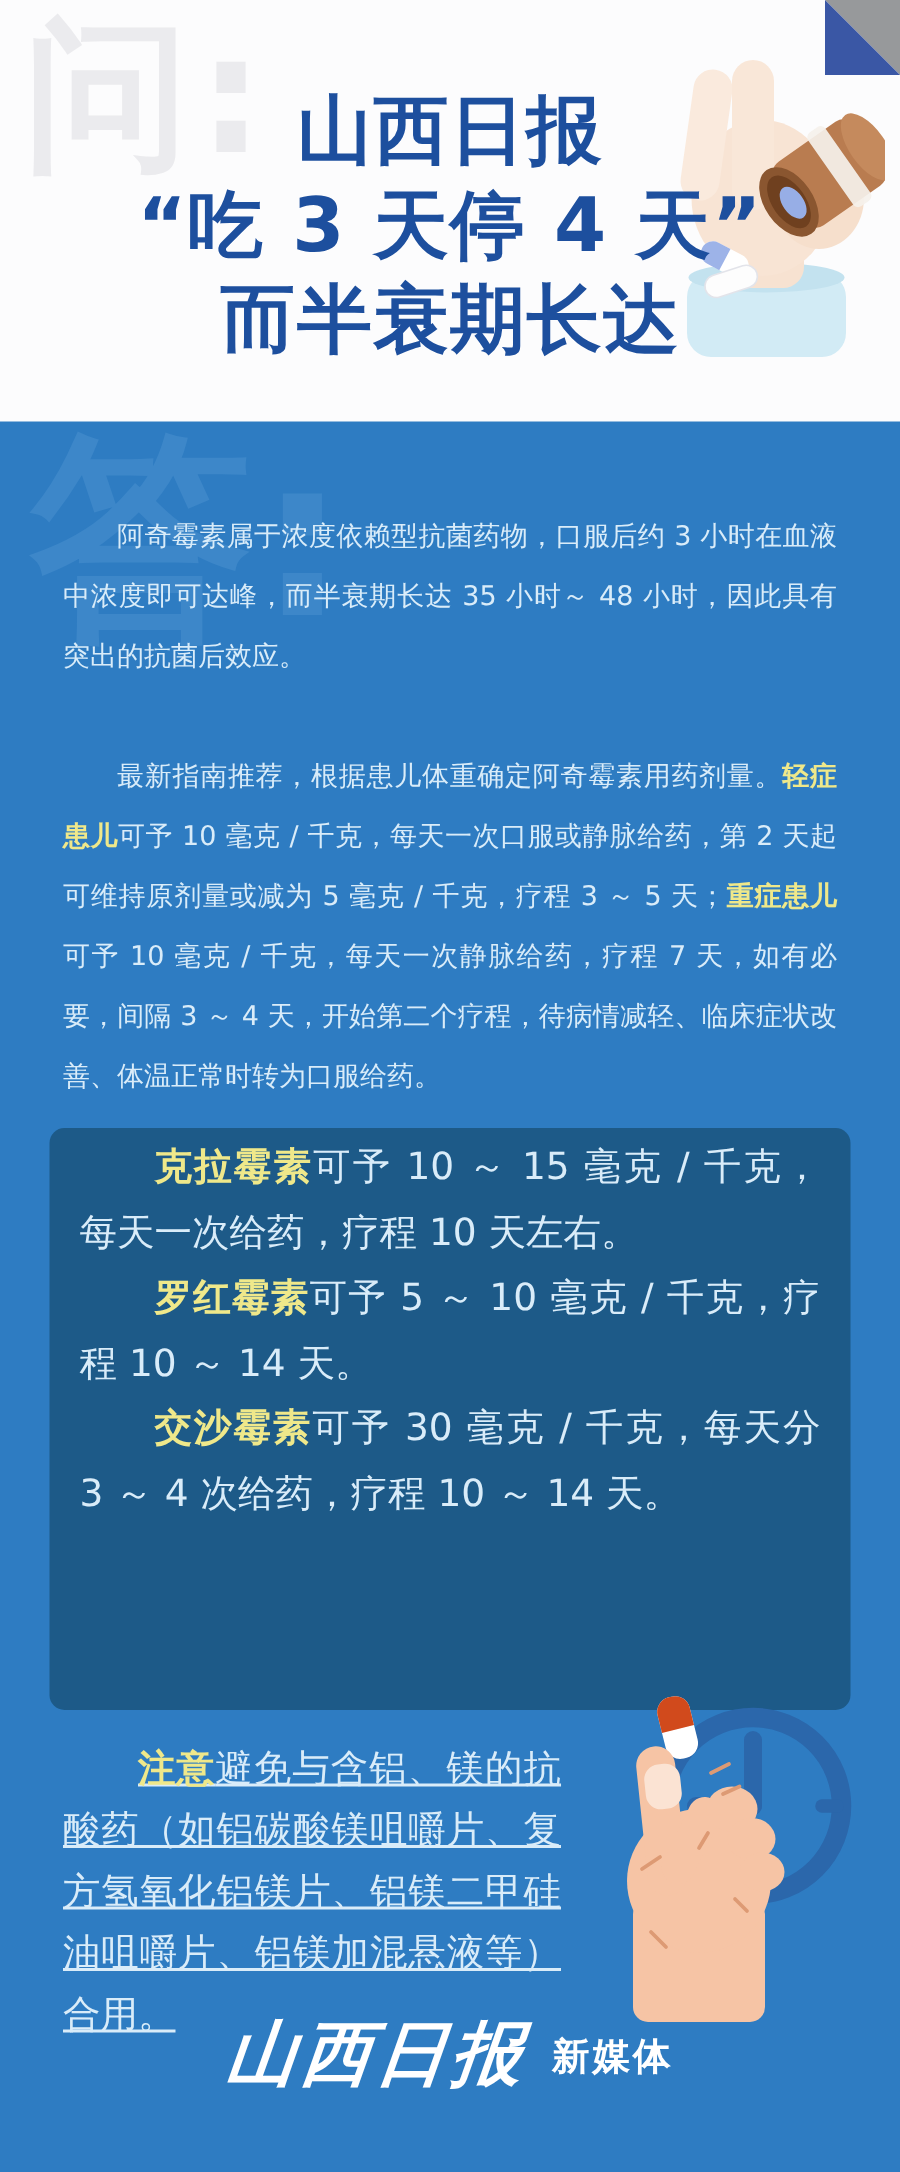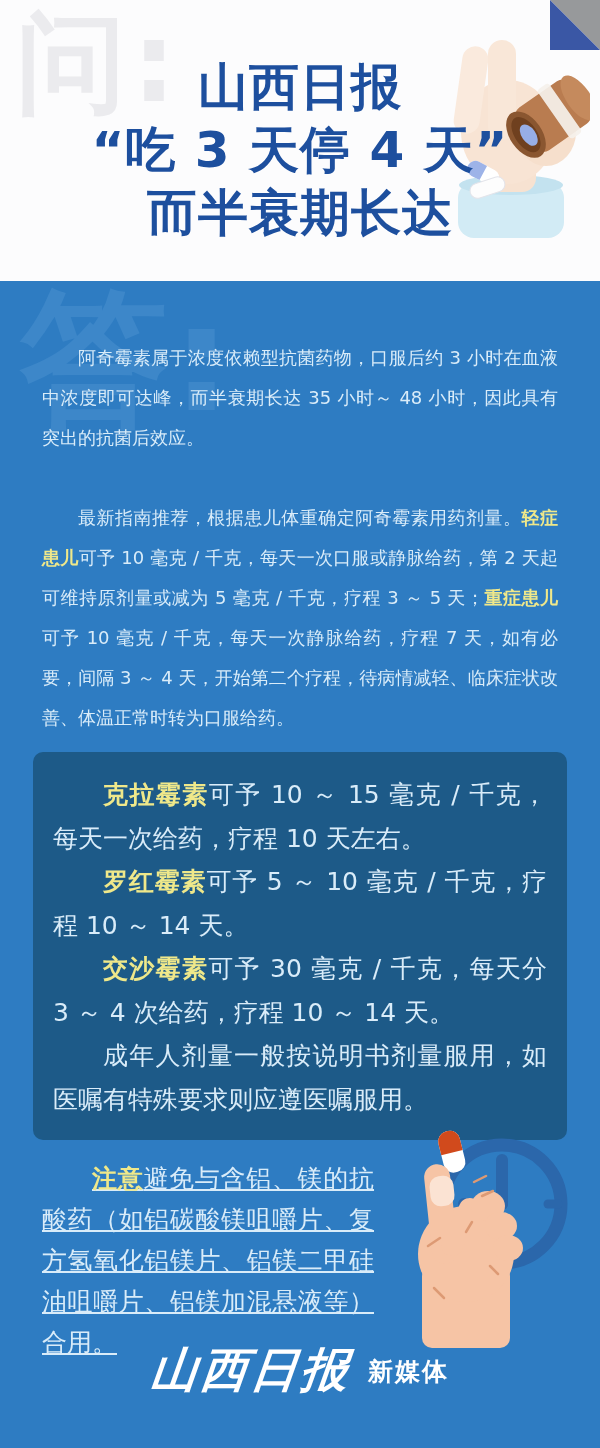--- a/index.html
+++ b/index.html
@@ -32,21 +32,21 @@
     position:absolute;left:42px;width:516px;z-index:2;
     color:#d9ecf9;font-size:18px;line-height:40px;
     text-align:justify;text-indent:2em;
   }
   .p1{top:338px;}
   .p2{top:498px;}
   .hl{color:#efe88a;font-weight:bold;}
   .darkbox{
     position:absolute;left:33px;top:752px;width:534px;height:388px;z-index:1;
     background:#1d5a88;border-radius:10px;box-sizing:border-box;
-    padding:21px 20px;
+    padding:4px 20px;
   }
   .darkbox p{
     margin:0;color:#d9ecf9;font-size:25px;line-height:43.5px;
     text-align:justify;text-indent:2em;
   }
   .note{
     position:absolute;left:42px;top:1158px;width:332px;z-index:2;
     color:#d9ecf9;font-size:25px;line-height:41px;
     text-align:justify;text-indent:2em;text-decoration:underline;
   }
@@ -122,21 +122,20 @@
 <div class="wm-a">答:</div>
 
 <div class="para p1">阿奇霉素属于浓度依赖型抗菌药物，口服后约 3 小时在血液中浓度即可达峰，而半衰期长达 35 小时～ 48 小时，因此具有突出的抗菌后效应。</div>
 
 <div class="para p2"><span>最新指南推荐，根据患儿体重确定阿奇霉素用药剂量。</span><span class="hl">轻症患儿</span><span>可予 10 毫克 / 千克，每天一次口服或静脉给药，第 2 天起可维持原剂量或减为 5 毫克 / 千克，疗程 3 ～ 5 天；</span><span class="hl">重症患儿</span><span>可予 10 毫克 / 千克，每天一次静脉给药，疗程 7 天，如有必要，间隔 3 ～ 4 天，开始第二个疗程，待病情减轻、临床症状改善、体温正常时转为口服给药。</span></div>
 
 <div class="darkbox">
   <p><span class="hl">克拉霉素</span><span>可予 10 ～ 15 毫克 / 千克，每天一次给药，疗程 10 天左右。</span></p>
   <p><span class="hl">罗红霉素</span><span>可予 5 ～ 10 毫克 / 千克，疗程 10 ～ 14 天。</span></p>
   <p><span class="hl">交沙霉素</span><span>可予 30 毫克 / 千克，每天分 3 ～ 4 次给药，疗程 10 ～ 14 天。</span></p>
-  <p><span></span><span>成年人剂量一般按说明书剂量服用，如医嘱有特殊要求则应遵医嘱服用。</span></p>
 </div>
 
 <div class="note"><span class="hl">注意</span><span>避免与含铝、镁的抗酸药（如铝碳酸镁咀嚼片、复方氢氧化铝镁片、铝镁二甲硅油咀嚼片、铝镁加混悬液等）合用。</span></div>
 
 <svg class="illo-bottom" width="205" height="222" viewBox="0 0 205 222">
 
   <g stroke="#2b67ab" fill="none" stroke-linecap="round">
     <circle cx="132" cy="78" r="59" stroke-width="13"></circle>
     <path d="M132 78 V34" stroke-width="12"></path>
     <path d="M132 78 H94" stroke-width="12"></path>

